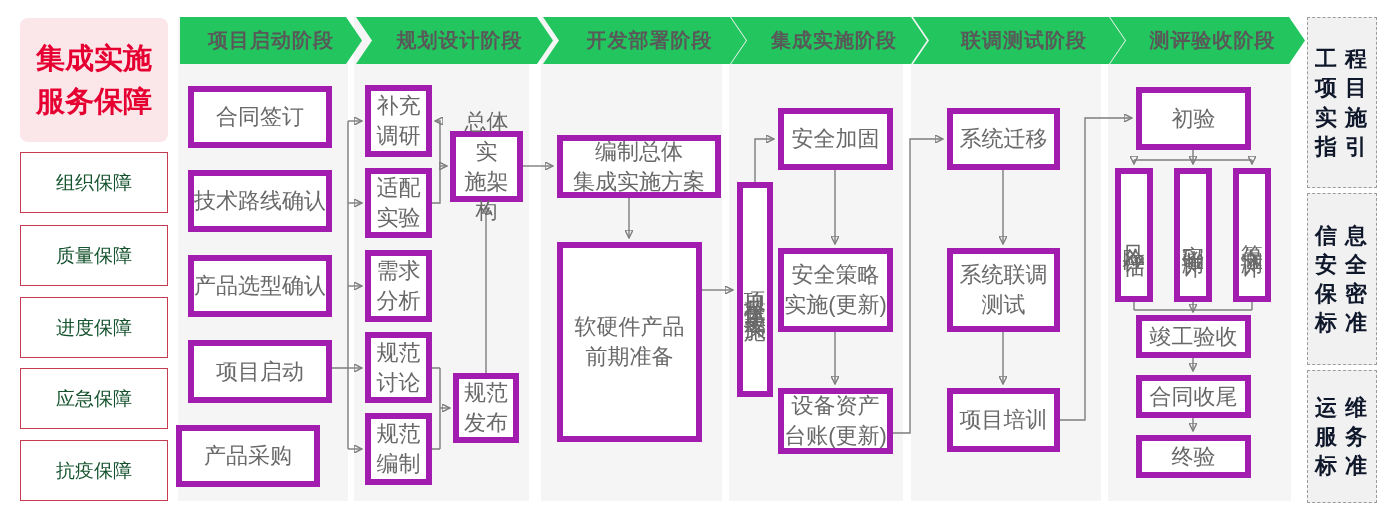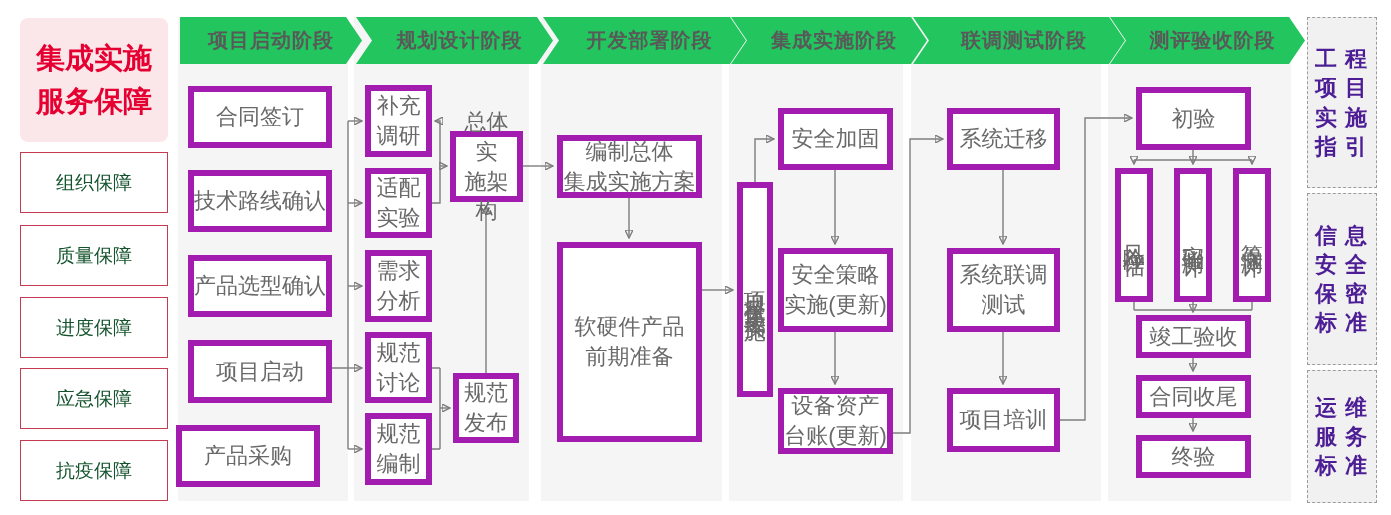--- a/index.html
+++ b/index.html
@@ -26,21 +26,21 @@
   
   .legend-title{position:absolute;left:20px;top:18px;width:148px;height:124px;background:#fbe6e9;
     border-radius:8px;color:#e60032;font-weight:700;font-size:29px;line-height:1.5;
     display:flex;align-items:center;justify-content:center;text-align:center;white-space:pre-line;z-index:3;}
   .legend-item{position:absolute;left:20px;width:148px;height:61px;background:#ffffff;
     border:1.5px solid #c43b52;color:#14532d;font-size:19px;display:flex;align-items:center;
     justify-content:center;box-sizing:border-box;z-index:3;}
 
   
   .std{position:absolute;left:1307px;width:70px;background:#f1f1f1;border:1px dashed #9c9c9c;
-    color:#4c1d95;font-weight:700;font-size:22px;line-height:1.32;letter-spacing:8px;
+    color:#0f172a;font-weight:700;font-size:22px;line-height:1.32;letter-spacing:8px;
     display:flex;align-items:center;justify-content:center;text-align:center;
     white-space:pre-line;box-sizing:border-box;padding-left:6px;z-index:3;}
 
   .overlay{position:absolute;left:0;top:0;z-index:2;}
   .overlay path{stroke:#7d7d7d;stroke-width:1.4;fill:none;}
 </style>
 </head>
 <body>
 
 <div class="canvas">
@@ -127,21 +127,21 @@
 分析</div>
   <div class="node" style="left:365px;top:332px;width:67px;height:71px;">规范
 讨论</div>
   <div class="node" style="left:365px;top:413px;width:67px;height:72px;">规范
 编制</div>
   <div class="node" style="left:450px;top:131px;width:73px;height:71px;">总体实
 施架构</div>
   <div class="node" style="left:453px;top:373px;width:66px;height:70px;">规范
 发布</div>
 
-  <div class="node" style="left:557px;top:135px;width:145px;height:63px;">编制总体
+  <div class="node" style="left:557px;top:135px;width:164px;height:63px;">编制总体
 集成实施方案</div>
   <div class="node" style="left:557px;top:242px;width:145px;height:200px;">软硬件产品
 前期准备</div>
 
   <div class="node vert" style="left:737px;top:182px;width:36px;height:215px;">项目整体集成实施</div>
   <div class="node" style="left:778px;top:108px;width:115px;height:62px;">安全加固</div>
   <div class="node" style="left:778px;top:248px;width:115px;height:84px;">安全策略
 实施(更新)</div>
   <div class="node" style="left:778px;top:388px;width:115px;height:66px;">设备资产
 台账(更新)</div>

